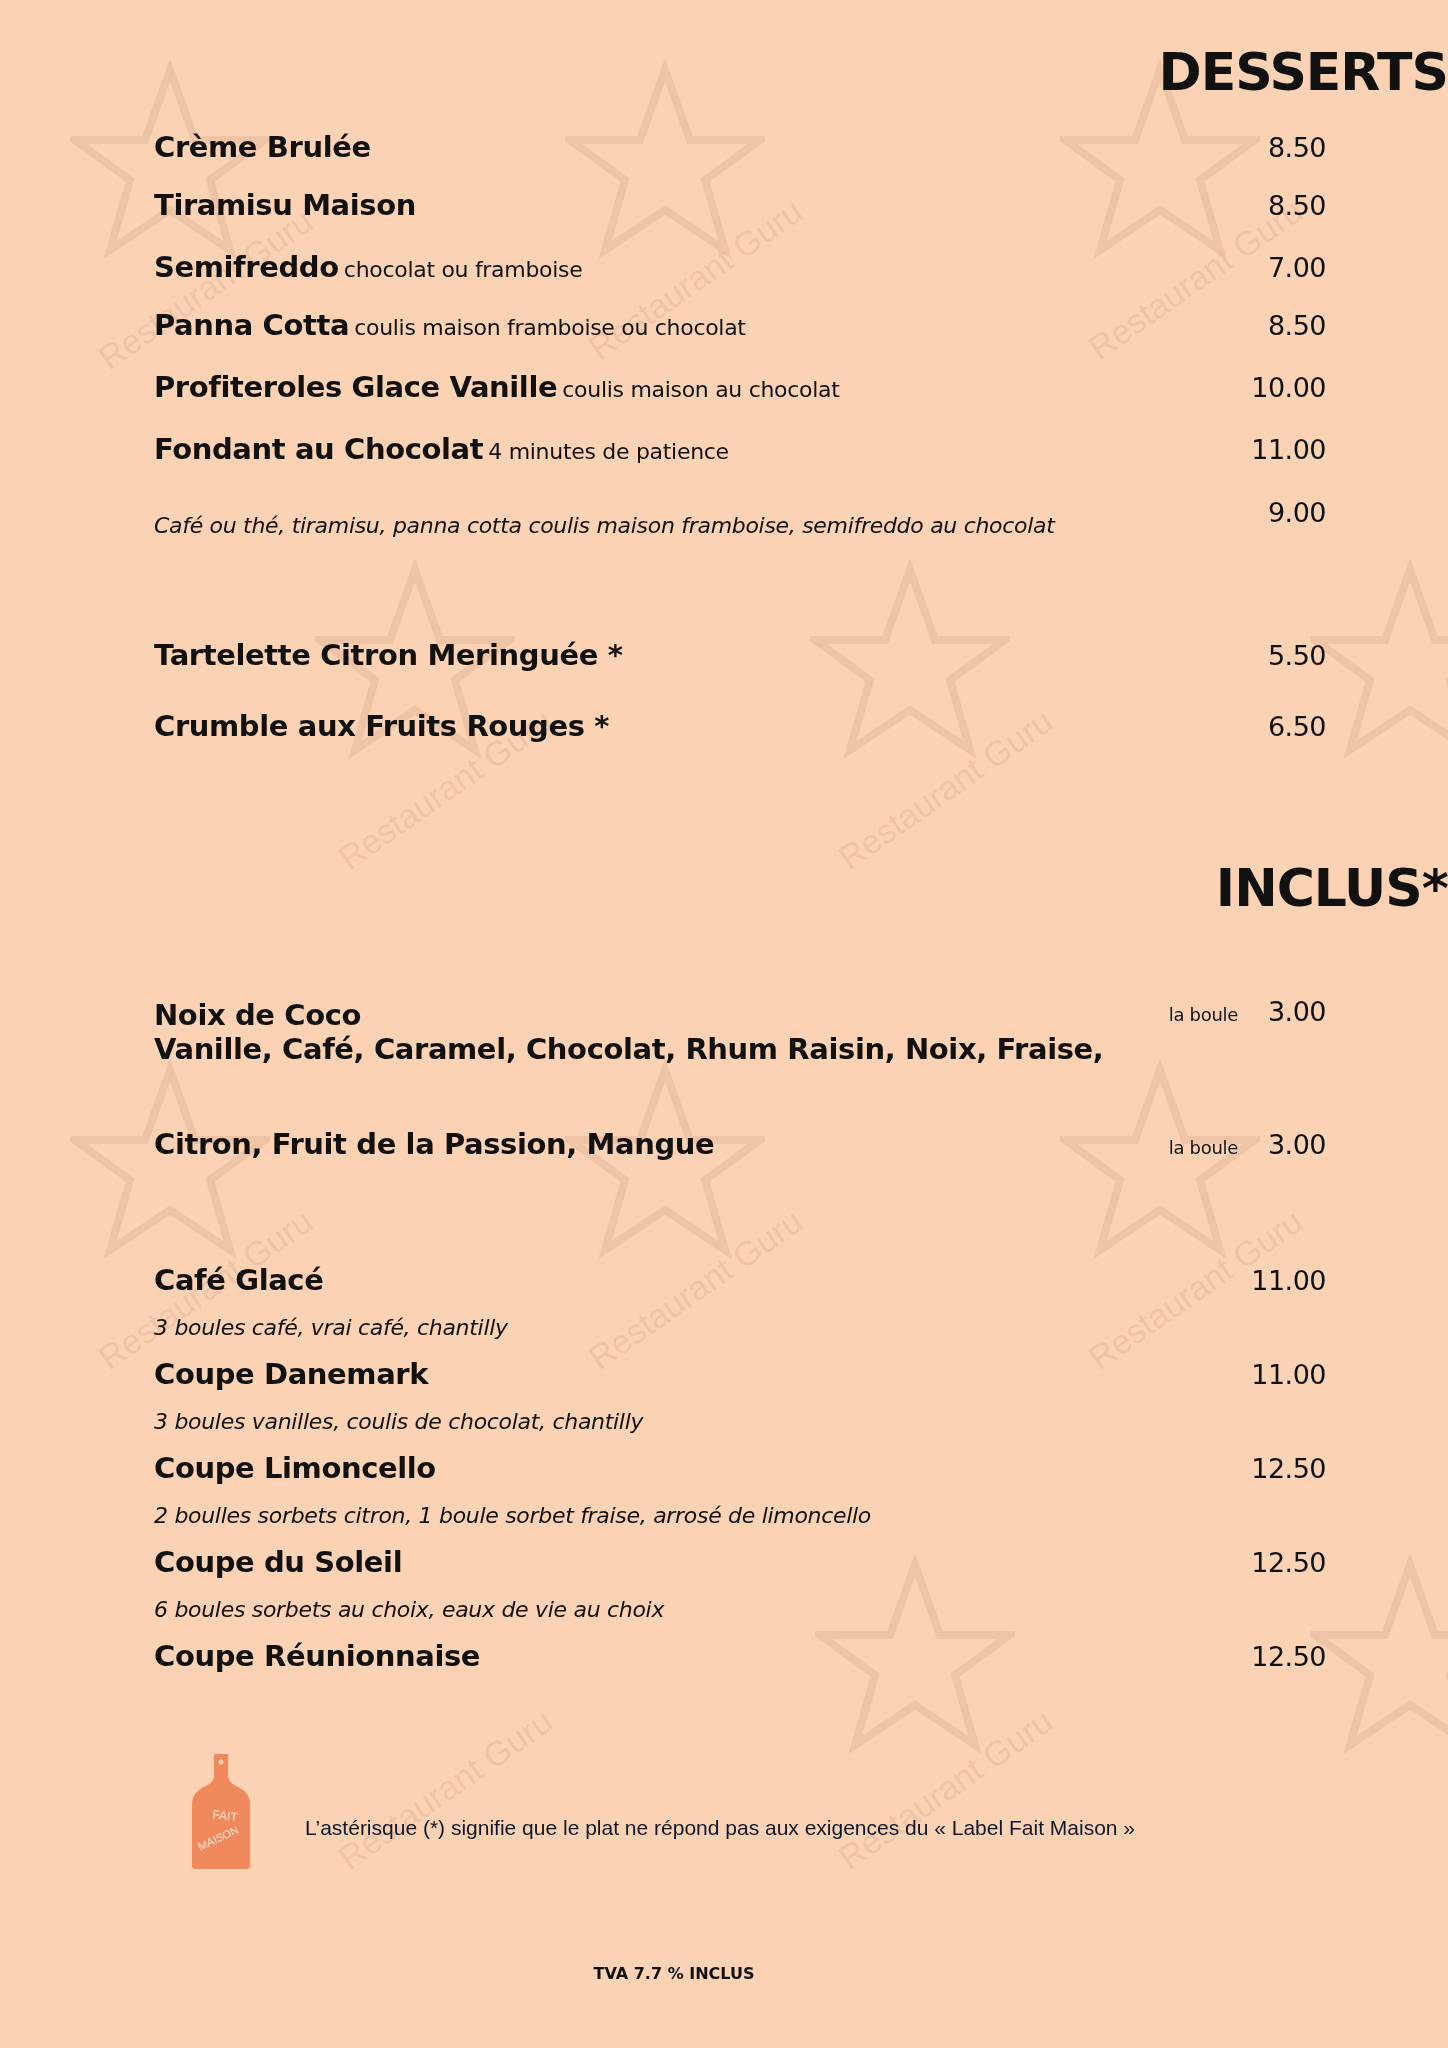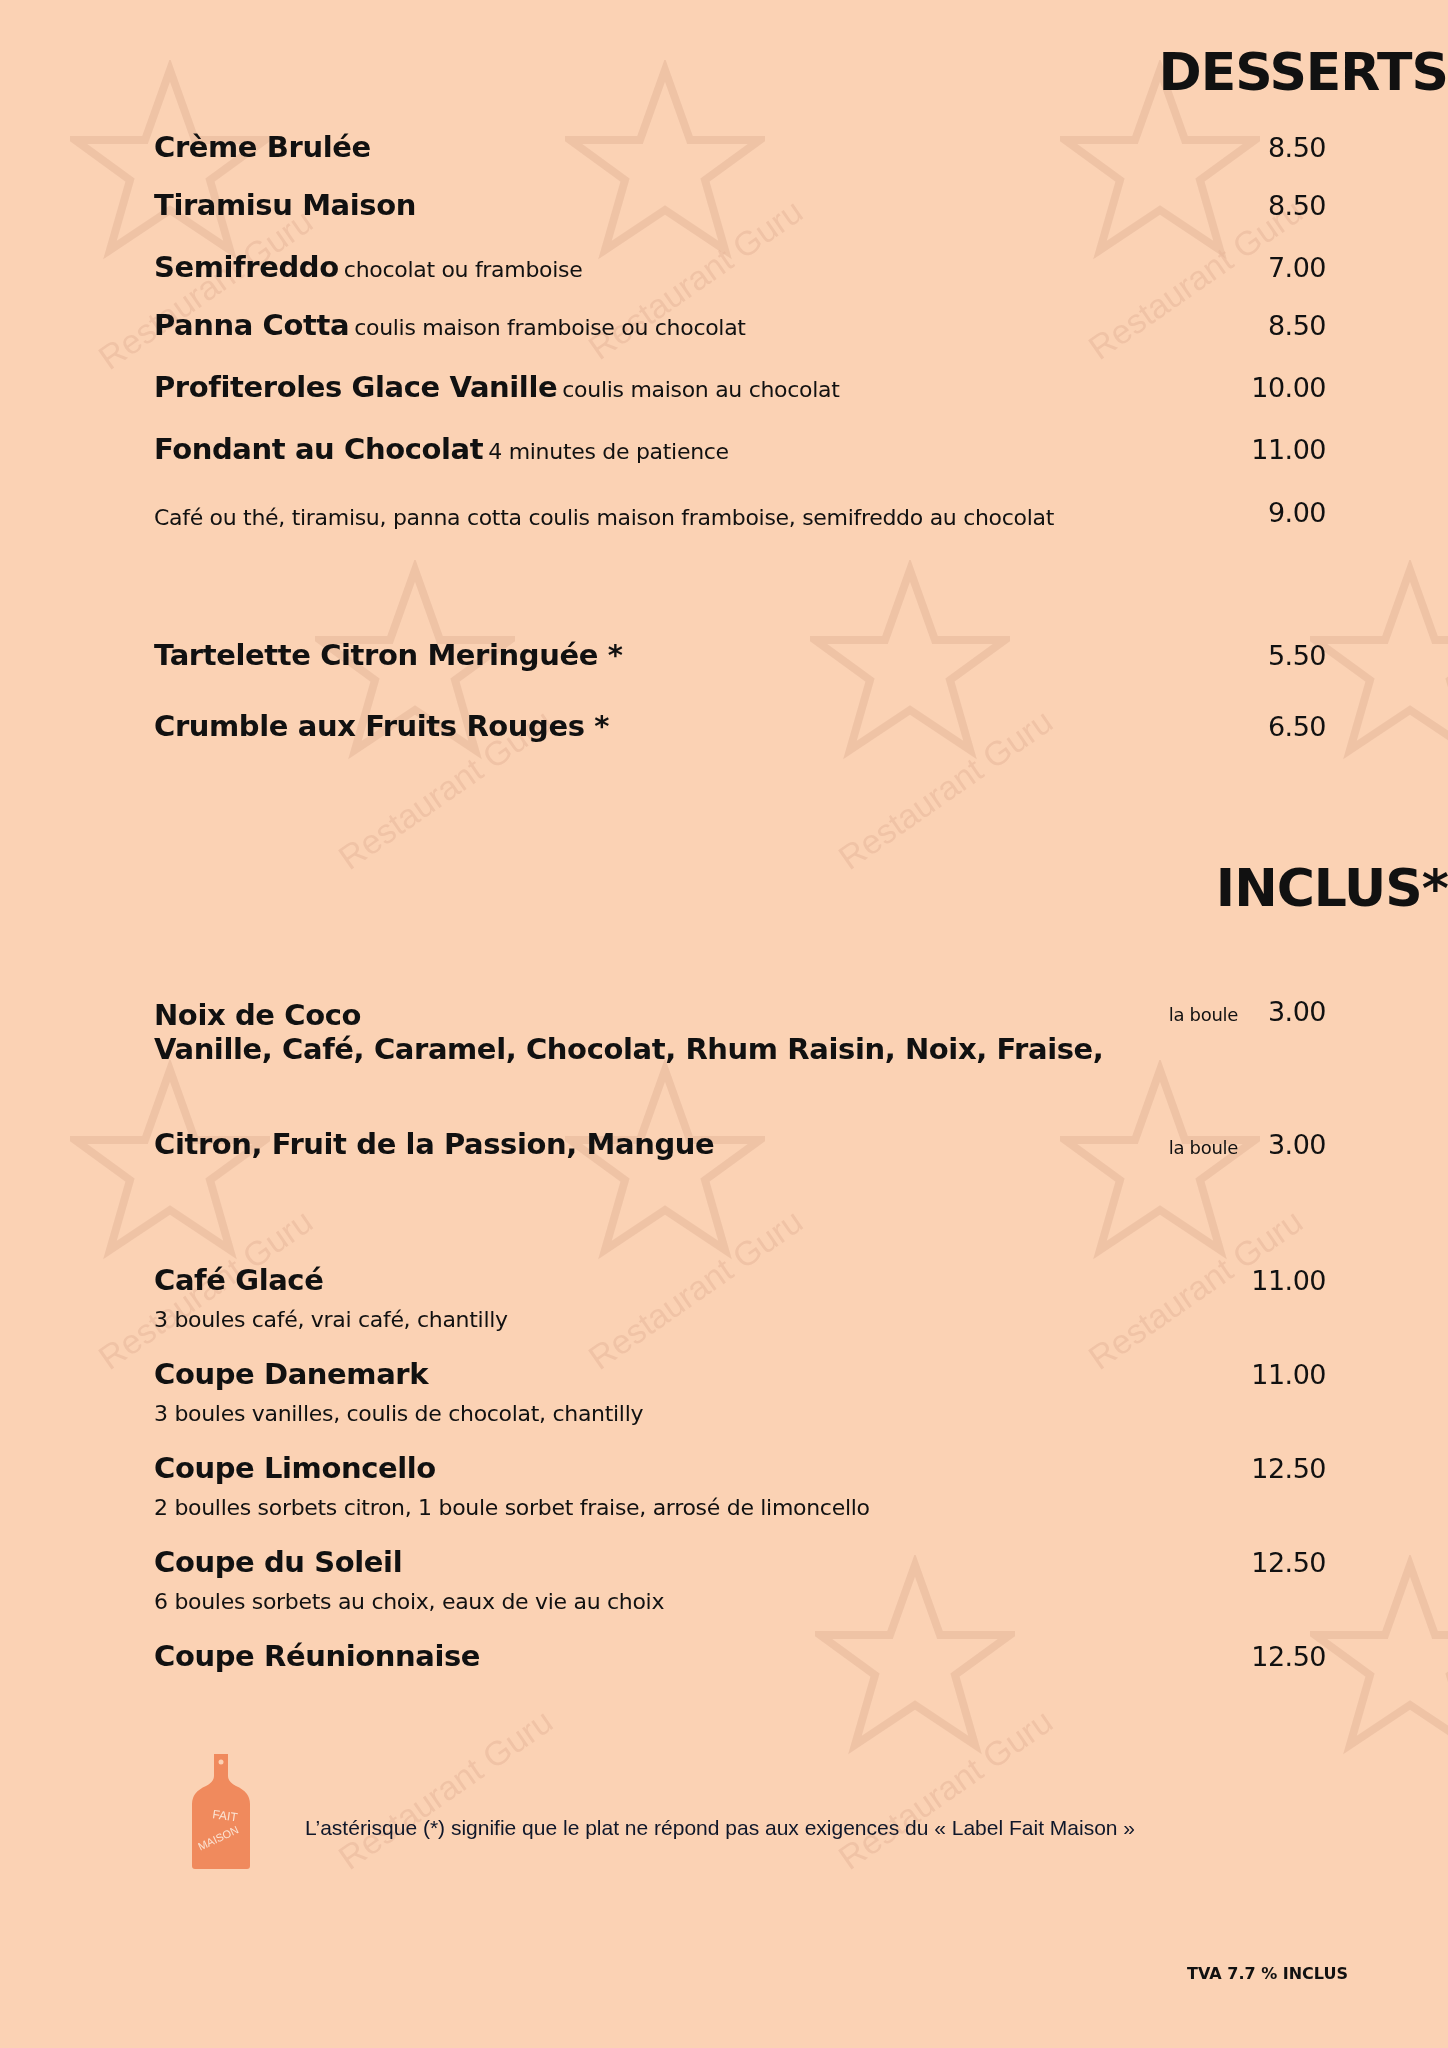--- a/index.html
+++ b/index.html
@@ -14,30 +14,30 @@
     position:absolute; color:#e8b79b; font-family:"Liberation Sans", sans-serif;
     font-size:34px; transform:rotate(-35deg); white-space:nowrap; pointer-events:none; opacity:0.55;
   }
   .section-title {
     position:absolute; left:0; width:1448px; text-align:right;
     font-weight:bold; font-size:52px; letter-spacing:-1px;
   }
   .item { position:absolute; left:154px; width:1172px; }
   .item .name { font-weight:bold; font-size:29px; letter-spacing:-0.4px; }
   .item .inline-desc { font-size:22px; font-weight:normal; letter-spacing:-0.3px; }
-  .item .desc { font-size:22px; letter-spacing:-0.3px; margin-top:10px; }
+  .item .desc { font-size:22px; letter-spacing:-0.3px; margin-top:18px;font-style:italic; }
   .item .desc.small { font-size:18px; }
   .price { position:absolute; right:0; top:2px; font-size:27px; letter-spacing:-0.5px; }
   .unit { position:absolute; right:88px; top:10px; font-size:18px; letter-spacing:-0.3px; }
   .notice {
     position:absolute; left:305px; top:1816px; font-family:"Liberation Sans", sans-serif;
     font-size:21px; color:#0f172a;
   }
   .tva {
-    position:absolute; left:0; width:1348px; top:1964px; text-align:right;
+    position:absolute; left:0; width:1348px; top:1964px; text-align:center;
     font-weight:bold; font-size:16px;
   }
   .logo { position:absolute; left:188px; top:1752px; width:66px; height:118px; }
 </style>
 </head>
 <body>
 
 <div>
   <svg class="wm" style="left:70px;top:60px" width="200" height="200" viewBox="0 0 200 200">
       <path d="M100 10 L125 80 L195 80 L140 120 L160 190 L100 150 L40 190 L60 120 L5 80 L75 80 Z" fill="none" stroke="#d9a88c" stroke-width="8"></path>

